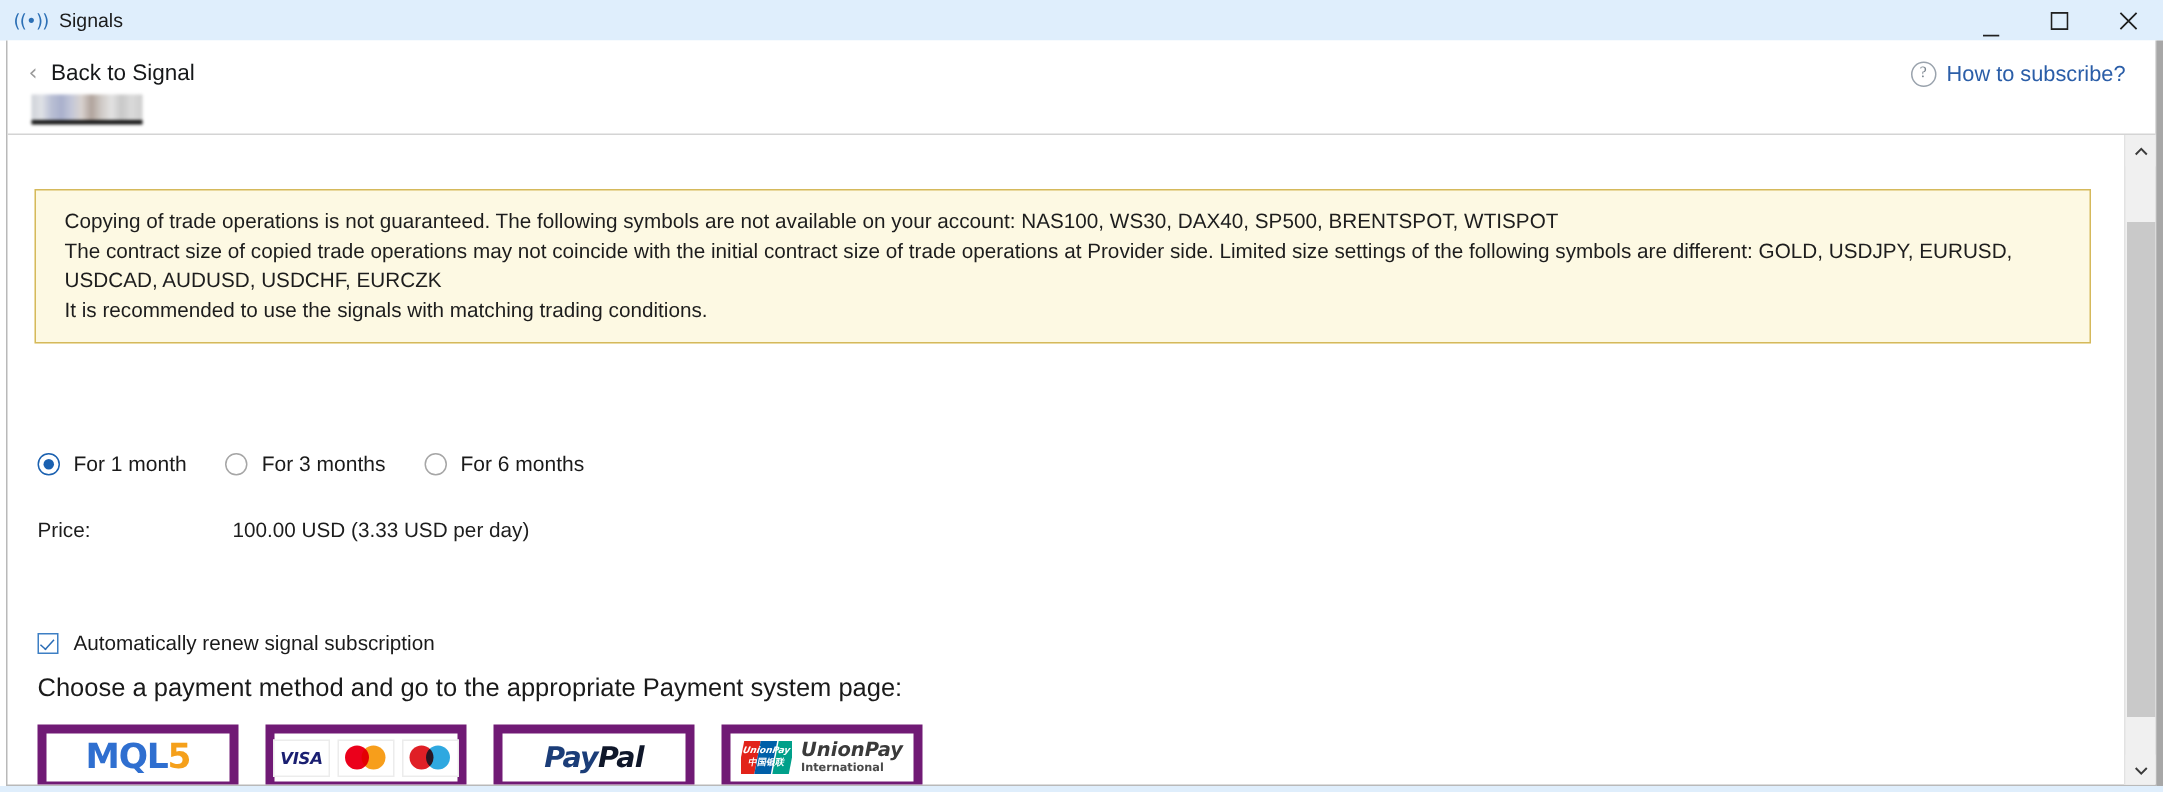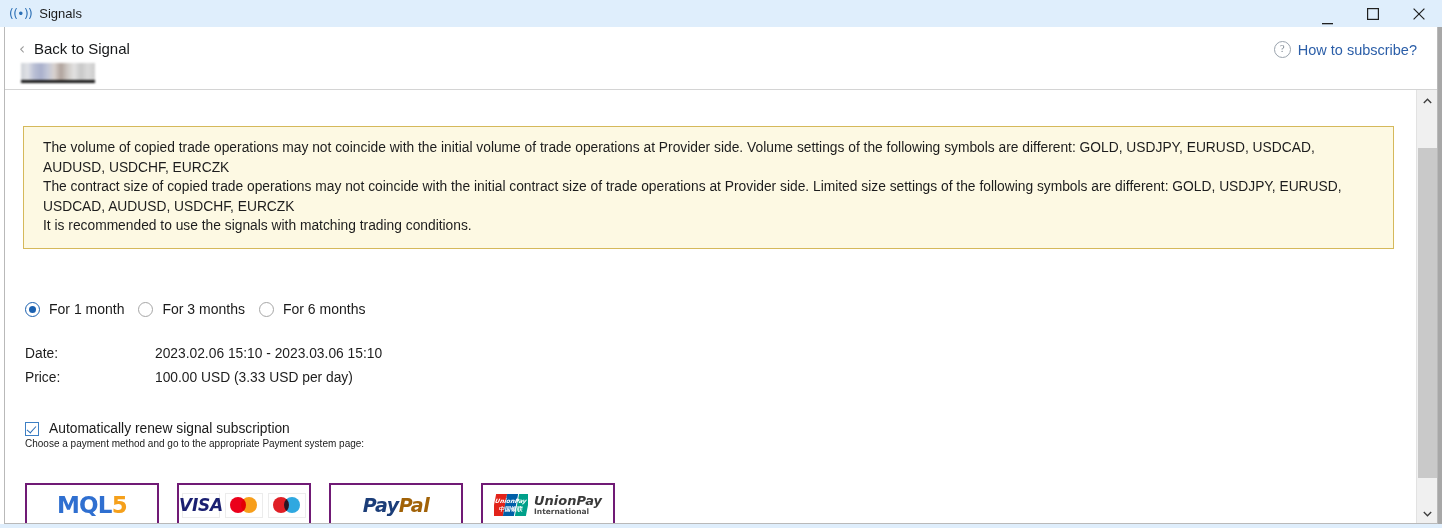--- a/index.html
+++ b/index.html
@@ -150,21 +150,21 @@
     line-height: 19.6px;
     color: #1d1d1d;
   }
 
   
   .radio-row {
     position: absolute;
     left: 20px; top: 211px;
     display: flex;
     align-items: center;
-    gap: 14px;
+    gap: 26px;
     justify-content: flex-end;
   }
   .radio-item {
     display: flex;
     align-items: center;
     gap: 9px;
     font-size: 14px;
   }
   .radio {
     width: 15px; height: 15px;
@@ -220,34 +220,34 @@
     left: 3px; top: 1px;
     width: 4px; height: 8px;
     border: solid #2a6cb5;
     border-width: 0 1.6px 1.6px 0;
     transform: rotate(42deg);
   }
 
   
   .pay-prompt {
     position: absolute;
-    left: 20px; top: 348px;
-    font-size: 10px;
+    left: 20px; top: 359px;
+    font-size: 17px;
   }
 
   
   .pay-row {
     position: absolute;
     left: 20px; top: 393px;
     display: flex;
     gap: 18px;
   }
   .pay-btn {
     height: 44px;
-    border: 2px solid #701a75;
+    border: 6px solid #701a75;
     background: #fff;
     display: flex;
     align-items: center;
     justify-content: center;
     box-sizing: border-box;
   }
   .pay-btn.w1 { width: 134px; }
   .pay-btn.w2 { width: 134px; }
   .pay-btn.w3 { width: 134px; }
   .pay-btn.w4 { width: 134px; }
@@ -266,21 +266,21 @@
     width: 38px; height: 25px;
     background: #fff;
     border: 1px solid #ececec;
     display: flex;
     align-items: center;
     justify-content: center;
     box-sizing: border-box;
   }
   .visa-txt {
     color: #1a1f71;
-    font-size: 17px;
+    font-size: 11px;
     font-weight: bold;
     font-style: italic;
     letter-spacing: -0.2px;
     font-family: "DejaVu Sans", sans-serif;
   }
   .circpair { position: relative; width: 28px; height: 16px; }
   .circpair i {
     position: absolute;
     top: 0;
     width: 16px; height: 16px;
@@ -295,21 +295,21 @@
   .mo .r { background: #2fa8e0; mix-blend-mode: multiply; }
 
   .paypal {
     font-size: 19px;
     font-weight: bold;
     font-style: italic;
     letter-spacing: -0.5px;
     font-family: "DejaVu Sans", sans-serif;
   }
   .paypal .p1 { color: #1b3d78; }
-  .paypal .p2 { color: #a16207; }
+  .paypal .p2 { color: #0f172a; }
 
   .unionpay { display: flex; align-items: flex-end; gap: 6px; }
   .up-mark {
     width: 34px; height: 22px;
     display: flex;
     position: relative;
     overflow: hidden;
   }
   .up-mark span {
     flex: 1;
@@ -444,21 +444,21 @@
     <div class="how-to">
       <span class="qmark">?</span>
       <span>How to subscribe?</span>
     </div>
   </div>
 
   <div class="body-area">
     <div class="content">
 
       <div class="warning">
-        <p>The volume of copied trade operations may not coincide with the initial volume of trade operations at Provider side. Volume settings of the following symbols are different: GOLD, USDJPY, EURUSD, USDCAD, AUDUSD, USDCHF, EURCZK</p>
+        <p>Copying of trade operations is not guaranteed. The following symbols are not available on your account: NAS100, WS30, DAX40, SP500, BRENTSPOT, WTISPOT</p>
         <p>The contract size of copied trade operations may not coincide with the initial contract size of trade operations at Provider side. Limited size settings of the following symbols are different: GOLD, USDJPY, EURUSD, USDCAD, AUDUSD, USDCHF, EURCZK</p>
         <p>It is recommended to use the signals with matching trading conditions.</p>
       </div>
 
       <div class="radio-row">
         <div class="radio-item">
           <span class="radio checked"></span>
           <span>For 1 month</span>
         </div>
         <div class="radio-item">
@@ -467,24 +467,20 @@
         </div>
         <div class="radio-item">
           <span class="radio"></span>
           <span>For 6 months</span>
         </div>
       </div>
 
       <div class="details">
         <table>
           <tbody>
-          <tr>
-            <td class="k">Date:</td>
-            <td class="v">2023.02.06 15:10 - 2023.03.06 15:10</td>
-          </tr>
           <tr>
             <td class="k">Price:</td>
             <td class="v">100.00 USD (3.33 USD per day)</td>
           </tr>
         </tbody>
           </table>
       </div>
 
       <div class="checkbox-row">
         <span class="checkbox checked"></span>

